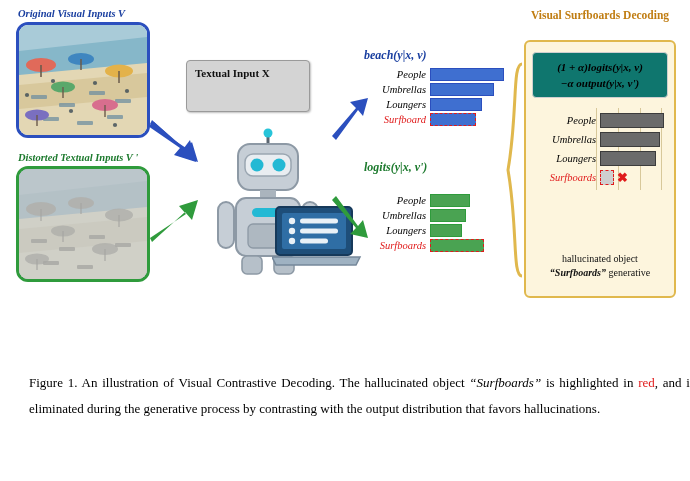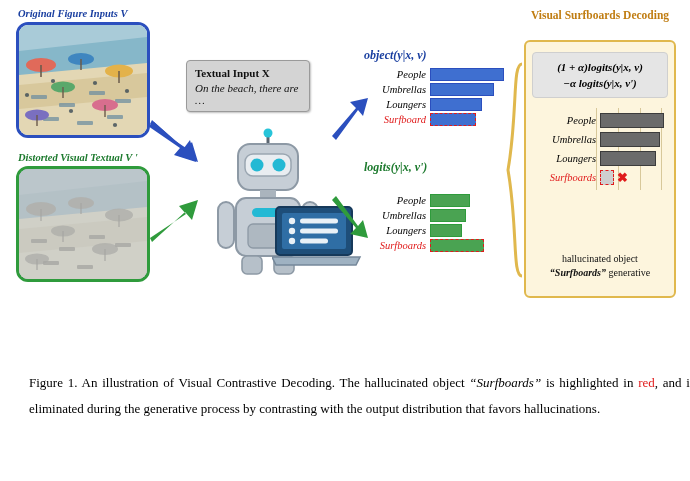--- a/index.html
+++ b/index.html
@@ -159,21 +159,21 @@
     text-align: center;
     font-weight: bold;
     font-size: 11.5px;
     color: #c07d12;
     line-height: 14px;
   }
   #vcd-formula {
     position: absolute;
     left: 532px; top: 52px;
     width: 136px;
-    background: #e5e5e5;
+    background: #0f766e;
     border: 1px solid #cfcfcf;
     border-radius: 4px;
     padding: 6px 4px;
     box-sizing: border-box;
     text-align: center;
     font-weight: bold;
     font-style: italic;
     font-size: 11px;
     line-height: 16px;
     color: #000;
@@ -251,21 +251,21 @@
     margin-left: 23px;
   }
   #caption .it { font-style: italic; }
   #caption .red { color: #e01b1b; }
 </style>
 </head>
 <body>
 
 <div id="figure">
 
-  <div id="orig-label" class="panel-label">Original Figure Inputs V</div>
+  <div id="orig-label" class="panel-label">Original Visual Inputs V</div>
   <div id="orig-img-box">
     <svg class="beach-svg" viewBox="0 0 128 110" preserveAspectRatio="none">
       <rect x="0" y="0" width="128" height="110" fill="#cfe0e8"></rect>
       <rect x="0" y="0" width="128" height="30" fill="#a9cbd8"></rect>
       <path d="M0 26 L128 12 L128 44 L0 56 Z" fill="#86b7c9"></path>
       <path d="M0 50 L128 38 L128 110 L0 110 Z" fill="#e3d7b4"></path>
       <path d="M0 60 L128 48 L128 72 L0 84 Z" fill="#d8c89c"></path>
       <g fill="#6f8fa0" opacity="0.75">
         <rect x="12" y="70" width="16" height="4" rx="1"></rect>
         <rect x="40" y="78" width="16" height="4" rx="1"></rect>
@@ -293,21 +293,21 @@
         <circle cx="34" cy="56" r="2.1"></circle>
           <circle cx="76" cy="58" r="2.1"></circle>
         <circle cx="108" cy="66" r="2.1"></circle>
           <circle cx="52" cy="86" r="2.1"></circle>
         <circle cx="96" cy="100" r="2.1"></circle>
           <circle cx="8" cy="70" r="2.1"></circle>
       </g>
     </svg>
   </div>
 
-  <div id="dist-label" class="panel-label">Distorted Visual Textual V '</div>
+  <div id="dist-label" class="panel-label">Distorted Textual Inputs V '</div>
   <div id="dist-img-box">
     <svg class="beach-svg" viewBox="0 0 128 110" preserveAspectRatio="none">
       <rect x="0" y="0" width="128" height="110" fill="#b5c2c8"></rect>
       <rect x="0" y="0" width="128" height="30" fill="#a8b6bd"></rect>
       <path d="M0 26 L128 12 L128 44 L0 56 Z" fill="#9fb0b7"></path>
       <path d="M0 50 L128 38 L128 110 L0 110 Z" fill="#c3c3b8"></path>
       <path d="M0 60 L128 48 L128 72 L0 84 Z" fill="#bdbcaf"></path>
       <g fill="#9a9a95" opacity="0.85">
         <ellipse cx="22" cy="40" rx="15" ry="7"></ellipse>
         <ellipse cx="62" cy="34" rx="13" ry="6"></ellipse>
@@ -331,21 +331,20 @@
         <rect x="96" y="74" width="16" height="4" rx="1"></rect>
         <rect x="24" y="92" width="16" height="4" rx="1"></rect>
         <rect x="58" y="96" width="16" height="4" rx="1"></rect>
       </g>
       <rect x="0" y="0" width="128" height="110" fill="#ffffff" opacity="0.22"></rect>
     </svg>
   </div>
 
   <div id="text-input-box">
     <div id="text-input-title">Textual Input X</div>
-    <div id="text-input-body">On the beach, there are …</div>
   </div>
 
   <svg class="arrow" style="left:146px; top:118px;" width="66" height="50">
     <path d="M4 6 L40 30 L33 38 L52 44 L46 24 L39 32 L6 2 Z" fill="#2b4fbe"></path>
     <path d="M2 8 L34 30 L28 37 L50 44 L44 22 L38 30 L8 4 Z" fill="#2b4fbe"></path>
   </svg>
   <svg class="arrow" style="left:146px; top:196px;" width="66" height="50">
     <path d="M4 42 L40 18 L33 10 L52 4 L46 24 L39 16 L6 46 Z" fill="#2f9b3c"></path>
   </svg>
 
@@ -378,21 +377,21 @@
     <path d="M0 52 L88 52 L84 60 L4 60 Z" fill="#9fb2c2" stroke="#76889a" stroke-width="1.5"></path>
   </svg>
 
   <svg class="arrow" style="left:330px; top:96px;" width="40" height="44">
     <path d="M2 40 L26 12 L20 6 L38 2 L33 20 L28 14 L6 44 Z" fill="#2b4fbe"></path>
   </svg>
   <svg class="arrow" style="left:330px; top:196px;" width="40" height="44">
     <path d="M2 4 L26 32 L20 38 L38 42 L33 24 L28 30 L6 0 Z" fill="#2f9b3c"></path>
   </svg>
 
-  <div id="logits-v-title" class="logits-title">object(y|x, v)</div>
+  <div id="logits-v-title" class="logits-title">beach(y|x, v)</div>
   <div id="logits-v-bars">
     <div class="bar-row">
       <span class="bar-label">People</span>
       <span class="bar" style="width:72px"></span>
     </div>
     <div class="bar-row">
       <span class="bar-label">Umbrellas</span>
       <span class="bar" style="width:62px"></span>
     </div>
     <div class="bar-row">
@@ -426,21 +425,21 @@
   </div>
 
   <svg id="brace" width="20" height="220">
     <path d="M16 2 C6 2 12 50 2 108 C12 166 6 214 16 214" fill="none" stroke="#e0b84d" stroke-width="3"></path>
   </svg>
 
   <div id="vcd-title">Visual Surfboards Decoding</div>
   <div id="vcd-panel"></div>
   <div id="vcd-formula">
     <div>(1 + α)logits(y|x, v)</div>
-    <div>−α logits(y|x, v')</div>
+    <div>−α output(y|x, v')</div>
   </div>
   <div id="vcd-gridlines">
     <span class="gridline" style="left:0px"></span>
     <span class="gridline" style="left:22px"></span>
     <span class="gridline" style="left:44px"></span>
     <span class="gridline" style="left:65px"></span>
   </div>
   <div id="vcd-bars">
     <div class="vcd-row">
       <span class="vcd-label">People</span>

